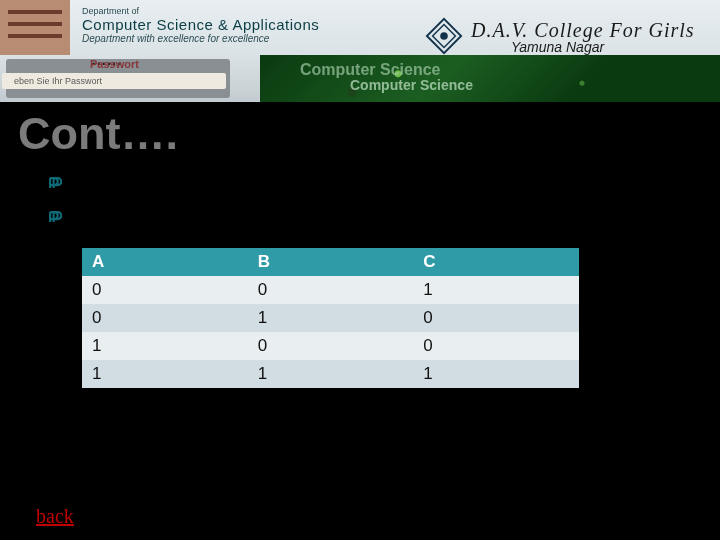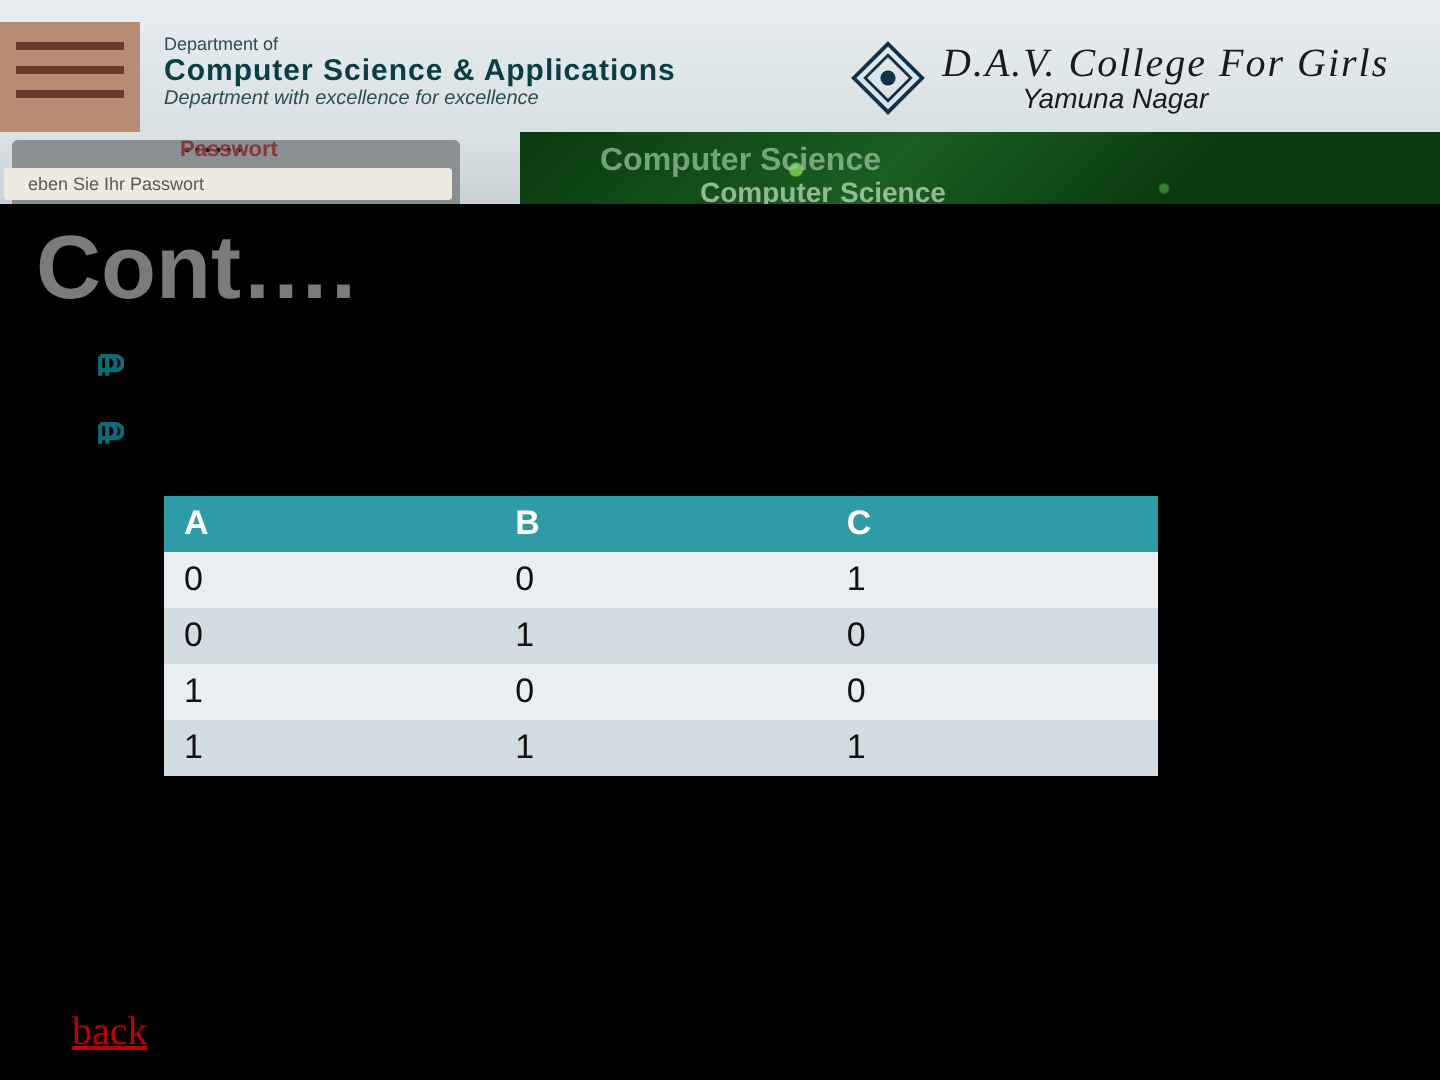--- a/index.html
+++ b/index.html
@@ -15,21 +15,20 @@
   
   .banner {
     height: 102px;
     background: linear-gradient(#e8eef1 0%, #cfd9dd 100%);
     position: relative;
     overflow: hidden;
   }
   .banner-top {
     height: 55px;
     display: flex;
-    margin-top: 11px;
   }
   .bphoto {
     width: 70px;
     height: 55px;
     background: #b88b73;
     position: relative;
     overflow: hidden;
   }
   .bphoto::before,
   .bphoto::after {
@@ -47,34 +46,34 @@
     color: #11383e;
   }
   .dept-small{
     font-family: Verdana, Arial, sans-serif;
     font-size: 9px;
     color:#2b4d53;
   }
   .dept-main{
     font-family: Verdana, Arial, sans-serif;
     font-size: 15px;
-    font-weight: bold;
+    font-weight: normal;
     color:#0a3d44;
     letter-spacing:.5px;
   }
   .dept-sub{
     font-family: Verdana, Arial, sans-serif;
     font-style: italic;
     font-size: 10px;
     color:#2b4d53;
   }
   .college{
     width:295px;
     display:flex;
-    align-items:center;
+    align-items:flex-end;
     gap:8px;
     padding-right:8px;
   }
   .logo{
     width:38px; height:38px;
     display:flex; align-items:center; justify-content:center;
   }
   .logo svg{ width:38px; height:38px; }
   .college-text{ text-align:left; }
   .college-main{

